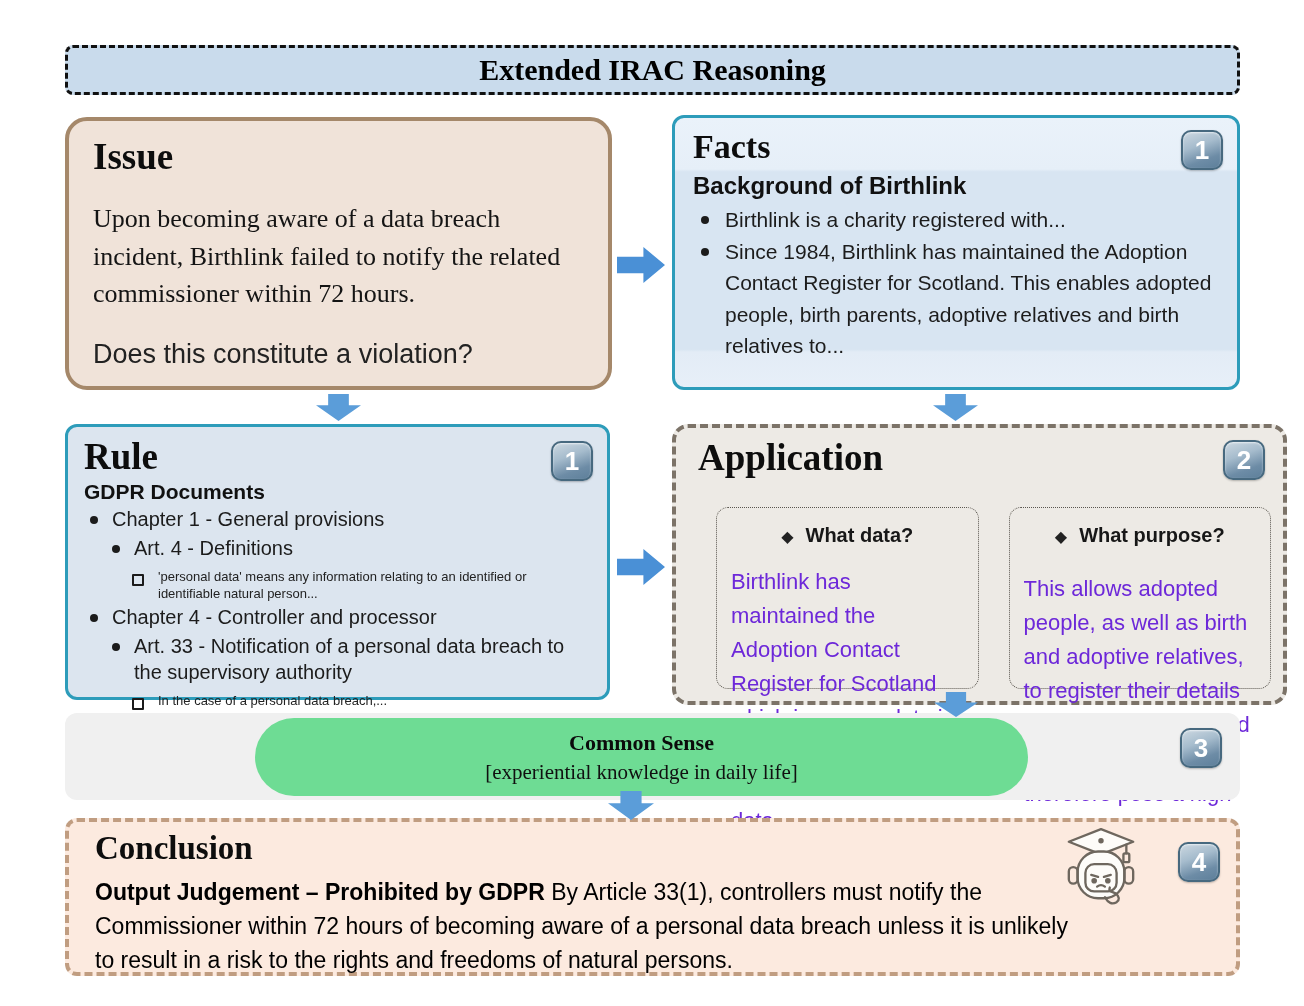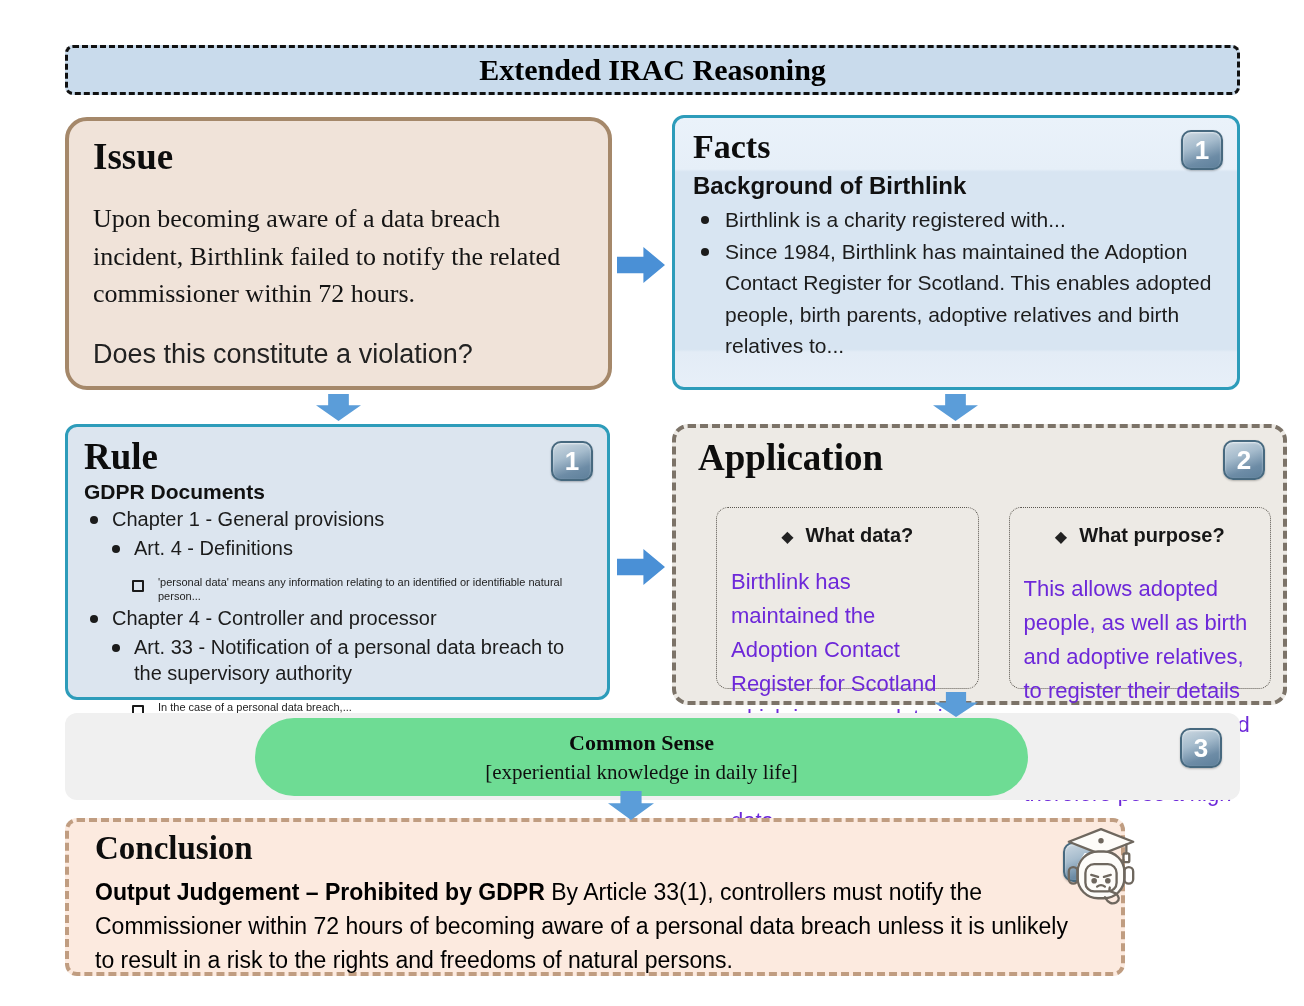--- a/index.html
+++ b/index.html
@@ -39,21 +39,21 @@
 
   
   .rule{left:65px;top:424px;width:545px;height:276px;background:#dce5ef;
     border:3px solid #2d9cba;border-radius:12px;padding:8px 16px;}
   .rule h2{font-size:37px;}
   .rule .sub-head{margin-top:2px;font-size:21px;}
   .rlist{margin-top:2px;}
   .rrow{display:flex;line-height:1.28;color:#1c1c1c;}
   .rrow.lvl1{font-size:20px;padding-left:6px;margin-top:3px;}
   .rrow.lvl2{font-size:20px;padding-left:28px;margin-top:3px;}
-  .rrow.lvl3{font-size:11px;padding-left:48px;margin-top:14px;color:#222;}
+  .rrow.lvl3{font-size:13px;padding-left:48px;margin-top:8px;color:#222;}
   .rrow .dot{flex:0 0 auto;width:8px;height:8px;border-radius:50%;background:#1b1b1b;margin:9px 14px 0 0;}
   .rrow .sq{flex:0 0 auto;width:8px;height:8px;border:2px solid #1b1b1b;border-radius:1px;
     margin:5px 14px 0 0;background:transparent;}
 
   
   .application{left:672px;top:424px;width:615px;height:281px;background:#edeae5;
     border:4px dashed #7c7368;border-radius:16px;padding:8px 12px;}
   .application h2{font-size:37px;margin-left:10px;}
   .cards{position:absolute;left:12px;right:12px;top:79px;bottom:12px;display:flex;gap:30px;padding-left:28px;}
   .card{flex:1;border:1.6px dotted #5a564f;border-radius:12px;padding:10px 14px;box-sizing:border-box;}
@@ -63,21 +63,21 @@
   .card.right .card-text{margin-top:25px;}
 
   
   .cs-row{left:65px;top:713px;width:1175px;height:87px;background:#f0f0f0;border-radius:12px;}
   .cs-pill{position:absolute;left:190px;top:5px;width:773px;height:78px;background:#6edc94;
     border-radius:40px;display:flex;flex-direction:column;align-items:center;justify-content:center;}
   .cs-pill .t1{font-family:"Liberation Serif","DejaVu Serif",serif;font-weight:bold;font-size:22px;color:#0b0b0b;}
   .cs-pill .t2{font-family:"Liberation Serif","DejaVu Serif",serif;font-size:21px;color:#101010;margin-top:4px;}
 
   
-  .conclusion{left:65px;top:818px;width:1060px;height:158px;background:#fceadf;
+  .conclusion{left:65px;top:818px;width:1175px;height:158px;background:#fceadf;
     border:4px dashed #c09d81;border-radius:12px;padding:8px 26px;}
   .conclusion h2{font-size:33px;}
   .conclusion .body{width:990px;font-size:23px;line-height:1.48;margin-top:8px;color:#000000;}
   .conclusion .lead{font-weight:bold;}
 
   
   .badge{position:absolute;width:42px;height:40px;border-radius:10px;
     border:2px solid #47697f;box-sizing:border-box;
     background:linear-gradient(160deg,#ccd8e1 0%,#a6bccd 38%,#6d8ca6 72%,#5d7f9a 100%);
     color:#fff;font-weight:bold;font-size:26px;display:flex;align-items:center;justify-content:center;

